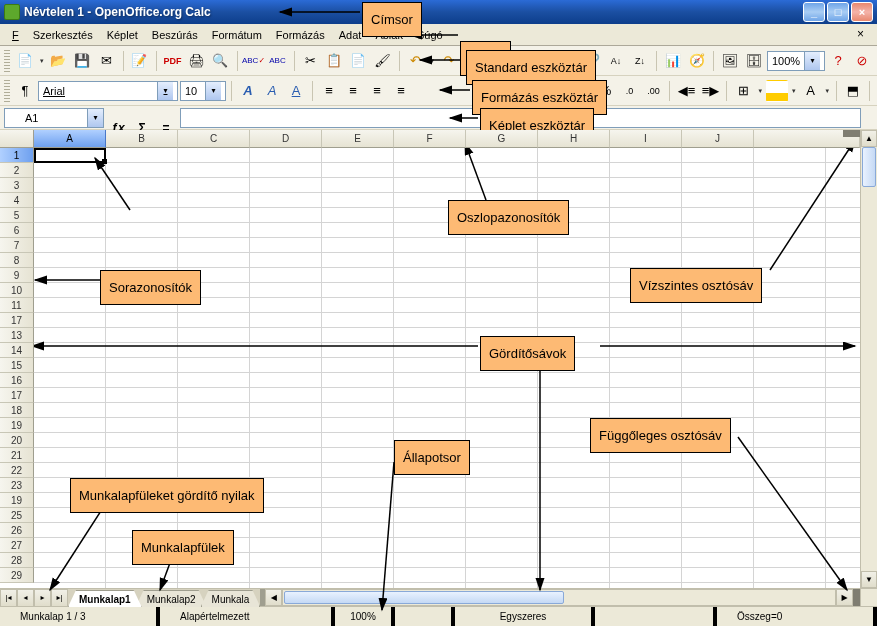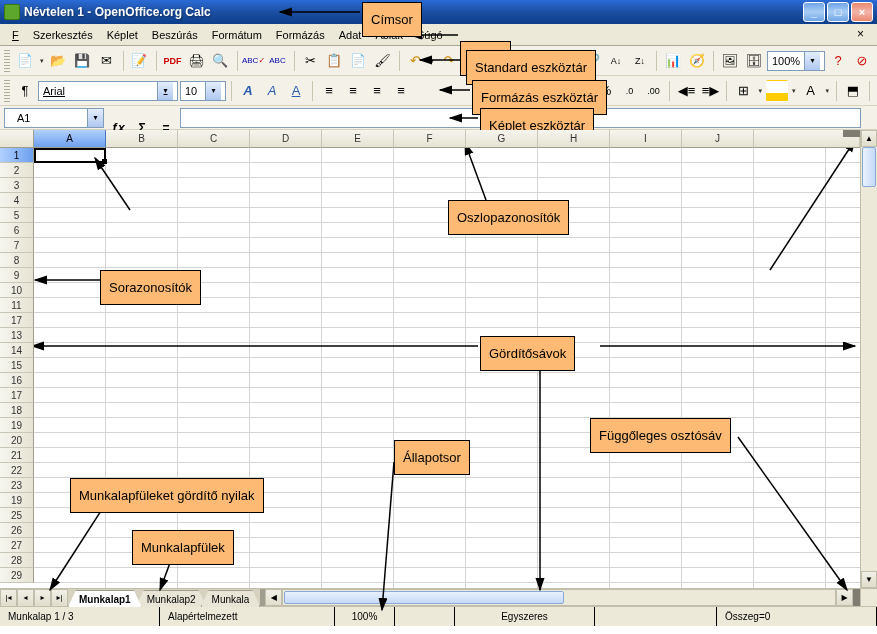--- a/index.html
+++ b/index.html
@@ -27,21 +27,21 @@
   .tb-dd { font-size:7px; color:#333; padding:0 2px; }
 
   .fmt-row { display:flex; align-items:center; height:30px; background:#f4f2e8; border-bottom:1px solid #d6d2bf; padding:0 4px; gap:2px; }
   .combo { height:20px; background:#fff; border:1px solid #7f9db9; font-size:11px; display:flex; align-items:center; padding:0 4px; }
   .combo .arr { margin-left:auto; background:linear-gradient(#e4eefd,#afc7ef); width:16px; height:18px; display:flex; align-items:center; justify-content:center; font-size:8px; border-left:1px solid #7f9db9; }
   .font-name { width:140px;text-decoration:underline; }
   .font-size { width:46px; }
 
   
   .formula-bar { height:24px; background:#f4f2e8; border-bottom:1px solid #d6d2bf; display:flex; align-items:center; padding:0 4px; gap:4px; }
-  .name-box { width:100px; height:20px; background:#fff; border:1px solid #7f9db9; display:flex; align-items:center; font-size:11px; padding-left:12px; }
+  .name-box { width:100px; height:20px; background:#fff; border:1px solid #7f9db9; display:flex; align-items:center; font-size:11px; padding-left:20px; }
   .name-box .arr { margin-left:auto; background:linear-gradient(#e4eefd,#afc7ef); width:16px; height:18px; display:flex; align-items:center; justify-content:center; font-size:8px; border-left:1px solid #7f9db9; }
   .fx-btn { width:20px; height:20px; display:flex; align-items:center; justify-content:center; font-size:12px; font-style:italic; font-weight:bold;margin-top:20px; }
   .formula-input { flex:1; height:20px; background:#fff; border:1px solid #7f9db9; padding:0 4px; font-size:11px; margin-right:12px; }
 
   
   .sheet-area { position:relative; height:458px; display:flex; }
   .grid-wrap { flex:1; position:relative; overflow:hidden; }
   .corner-box { position:absolute; left:0; top:0; width:34px; height:18px; background:linear-gradient(#f6f5ee,#e6e3d3); border-right:1px solid #9f9e8f; border-bottom:1px solid #9f9e8f; z-index:3; }
   .col-headers { position:absolute; left:34px; top:0; right:0; height:18px; display:flex; z-index:2; }
   .col-h { width:72px; height:18px; background:linear-gradient(#f6f5ee,#e6e3d3); border-right:1px solid #c8c6b6; border-bottom:1px solid #9f9e8f; text-align:center; font-size:10px; line-height:18px; color:#333; }
@@ -75,21 +75,21 @@
   .sheet-tab.active { background:#fff; font-weight:bold; z-index:2; }
   .hscroll { flex:1; display:flex; background:#ece9d8; }
   .hscroll .track { flex:1; position:relative; border:1px solid #c1beac; background:#ece9d8; }
   .hscroll .thumb { position:absolute; left:1px; top:1px; bottom:1px; width:280px; background:linear-gradient(#e9f2ff,#c5d9f4); border:1px solid #89a9d8; border-radius:2px; }
   .hscroll .arrow { width:17px; background:linear-gradient(#f1f0e7,#e0ddcb); border:1px solid #c1beac; text-align:center; font-size:8px; line-height:16px; }
   .hsplit { width:7px; background:#7f7d71; }
   .tab-split { width:5px; background:#9f9e8f; cursor:col-resize; }
 
   
   .statusbar { height:20px; background:#ece9d8; border-top:1px solid #c1beac; display:flex; align-items:center; font-size:10px; }
-  .status-cell { padding:0 8px; border-right:1px solid #000000; height:100%; display:flex; align-items:center; }
+  .status-cell { padding:0 20px; border-right:4px solid #000000; height:100%; display:flex; align-items:center; }
 
   
   .overlay { position:absolute; inset:0; pointer-events:none; }
   .label-box { position:absolute; background:#fdba74; border:1.5px solid #000; padding:9px 8px; font-size:13px; white-space:nowrap; }
   svg.arrows { position:absolute; inset:0; width:877px; height:634px; }
   svg.arrows line { stroke:#000; stroke-width:1.5; }
   svg.arrows polygon { fill:#000; }
 </style>
 </head>
 <body>
@@ -348,18 +348,19 @@
     <line x1="174" y1="552" x2="160" y2="590" marker-end="url(#ah)"></line>
   </svg>
 
   <div class="label-box" style="left:362px;top:2px">Címsor</div>
   <div class="label-box" style="left:460px;top:41px">Menü</div>
   <div class="label-box" style="left:466px;top:50px">Standard eszköztár</div>
   <div class="label-box" style="left:472px;top:80px">Formázás eszköztár</div>
   <div class="label-box" style="left:480px;top:108px">Képlet eszköztár</div>
   <div class="label-box" style="left:448px;top:200px">Oszlopazonosítók</div>
   <div class="label-box" style="left:100px;top:270px">Sorazonosítók</div>
+  <div class="label-box" style="left:630px;top:268px">Vízszintes osztósáv</div>
   <div class="label-box" style="left:480px;top:336px">Gördítősávok</div>
   <div class="label-box" style="left:590px;top:418px">Függőleges osztósáv</div>
   <div class="label-box" style="left:394px;top:440px">Állapotsor</div>
   <div class="label-box" style="left:70px;top:478px">Munkalapfüleket gördítő nyilak</div>
   <div class="label-box" style="left:132px;top:530px">Munkalapfülek</div>
 </div>
 
 </body></html>

